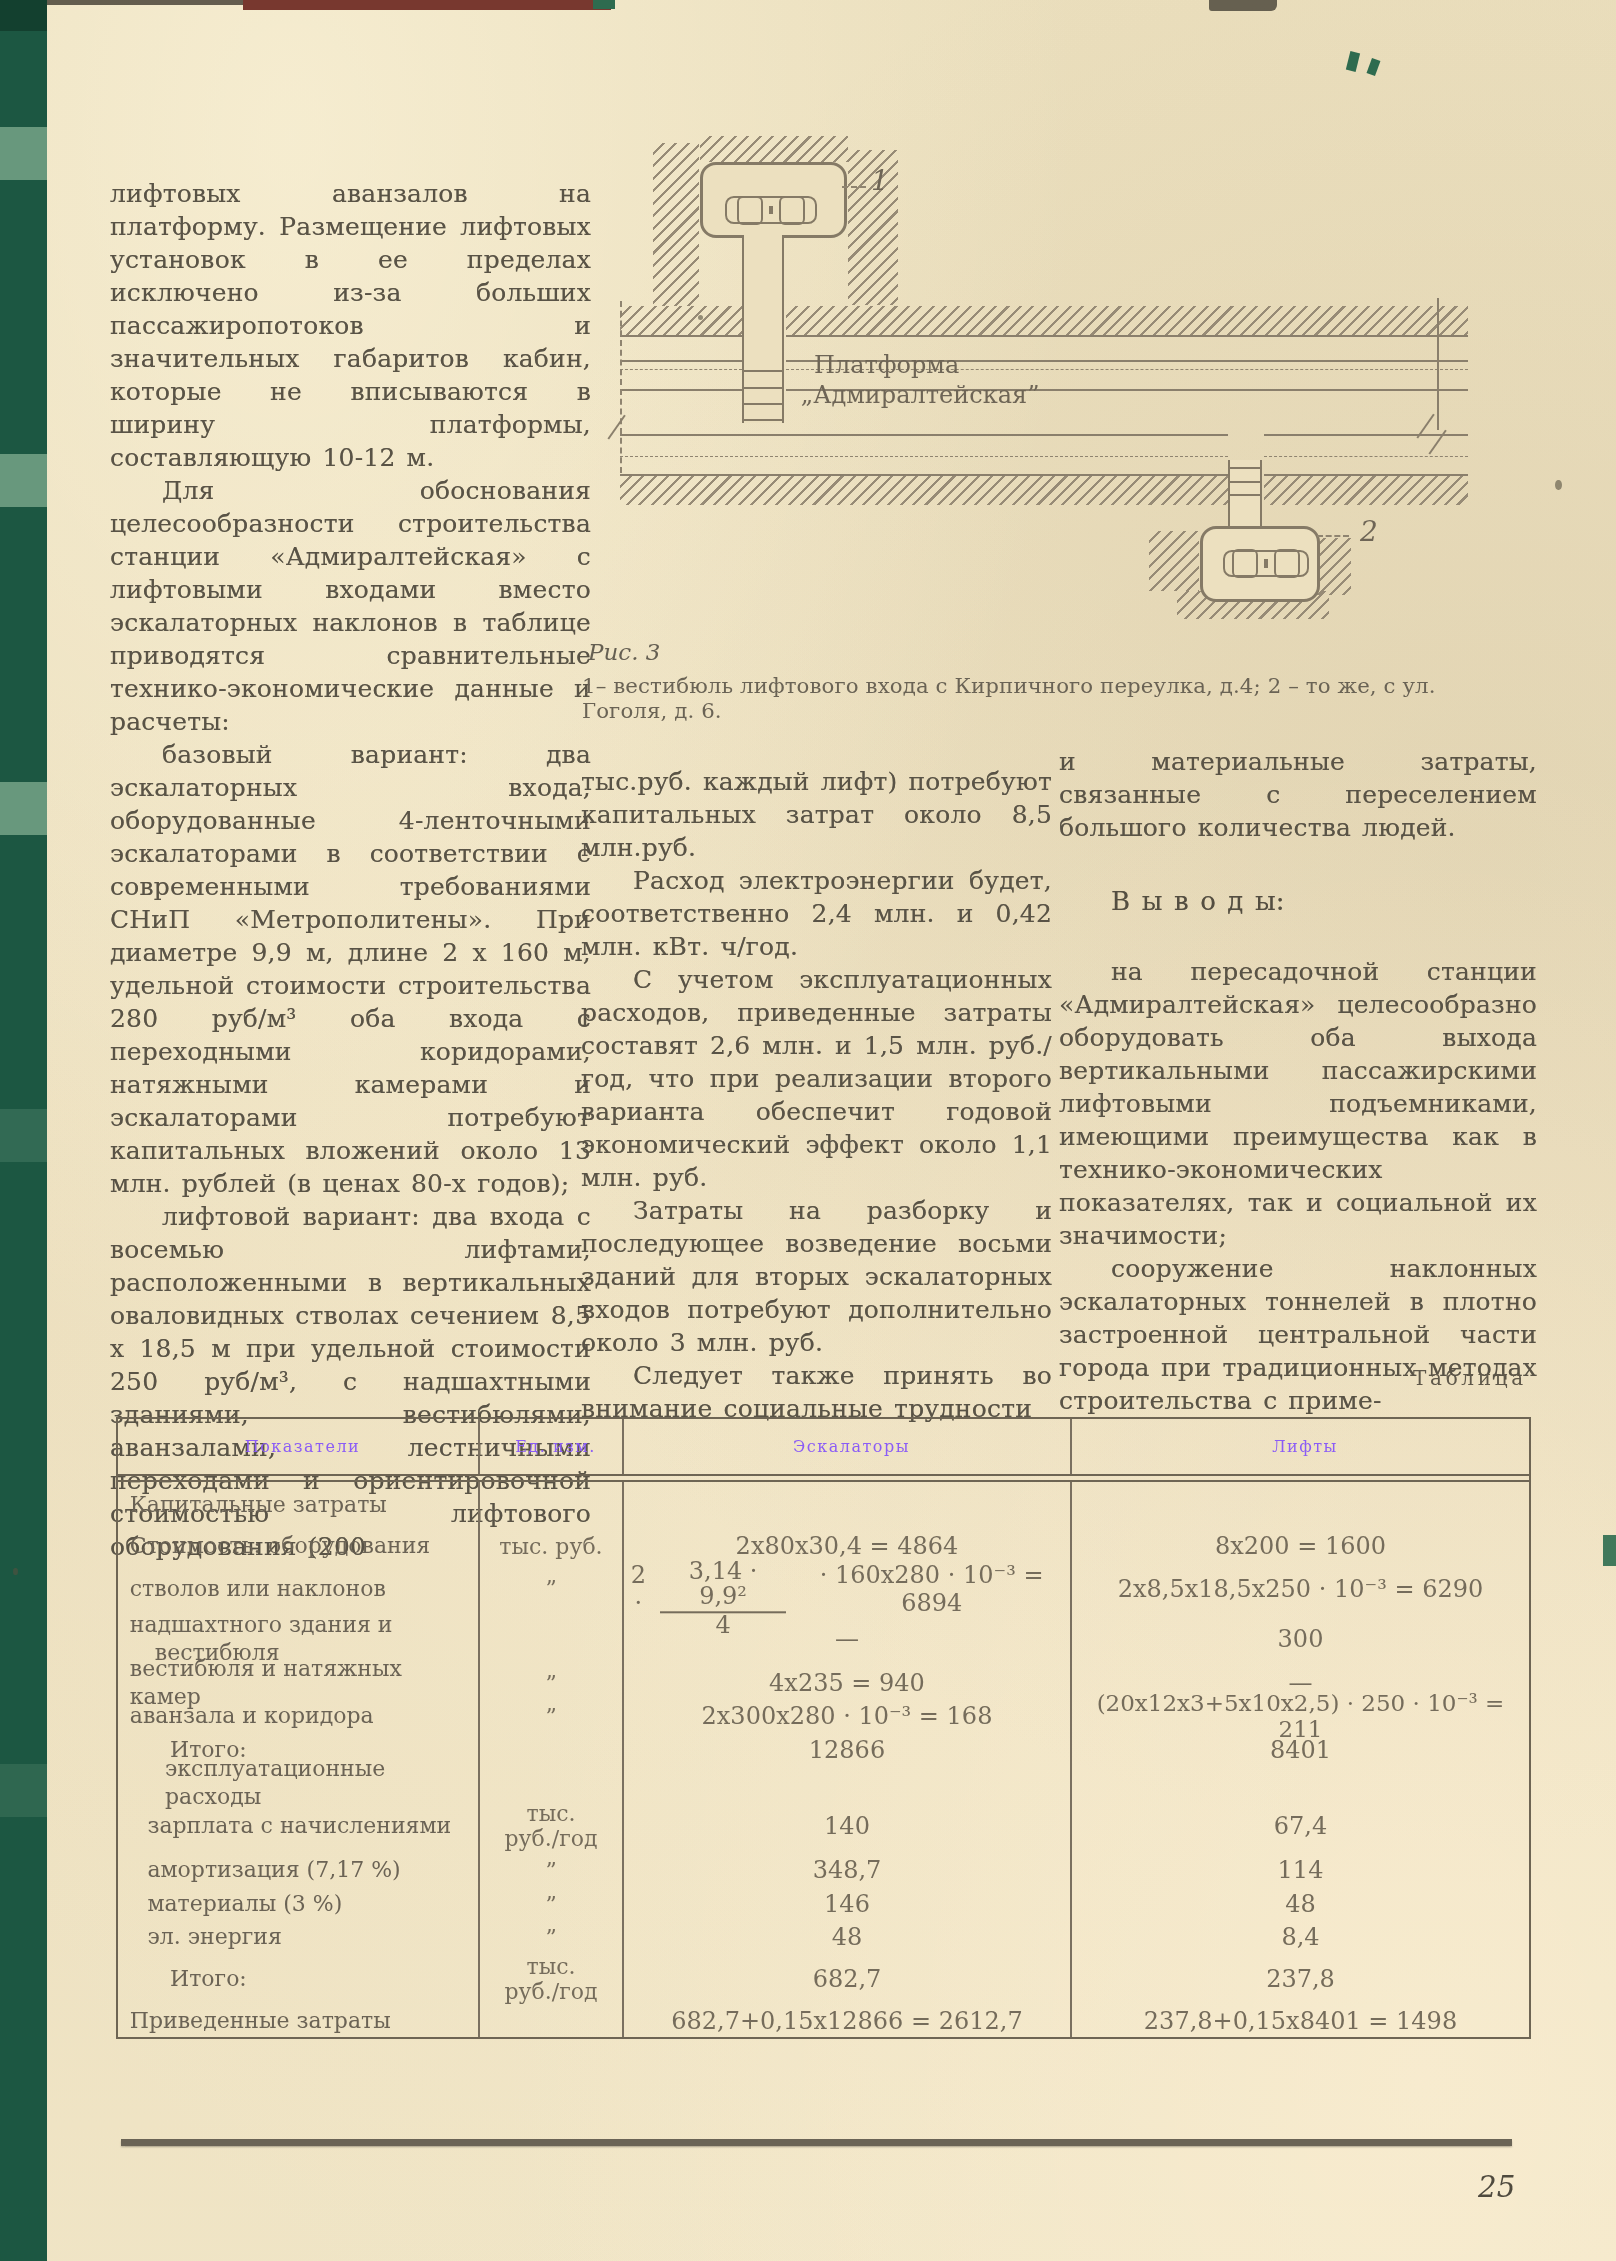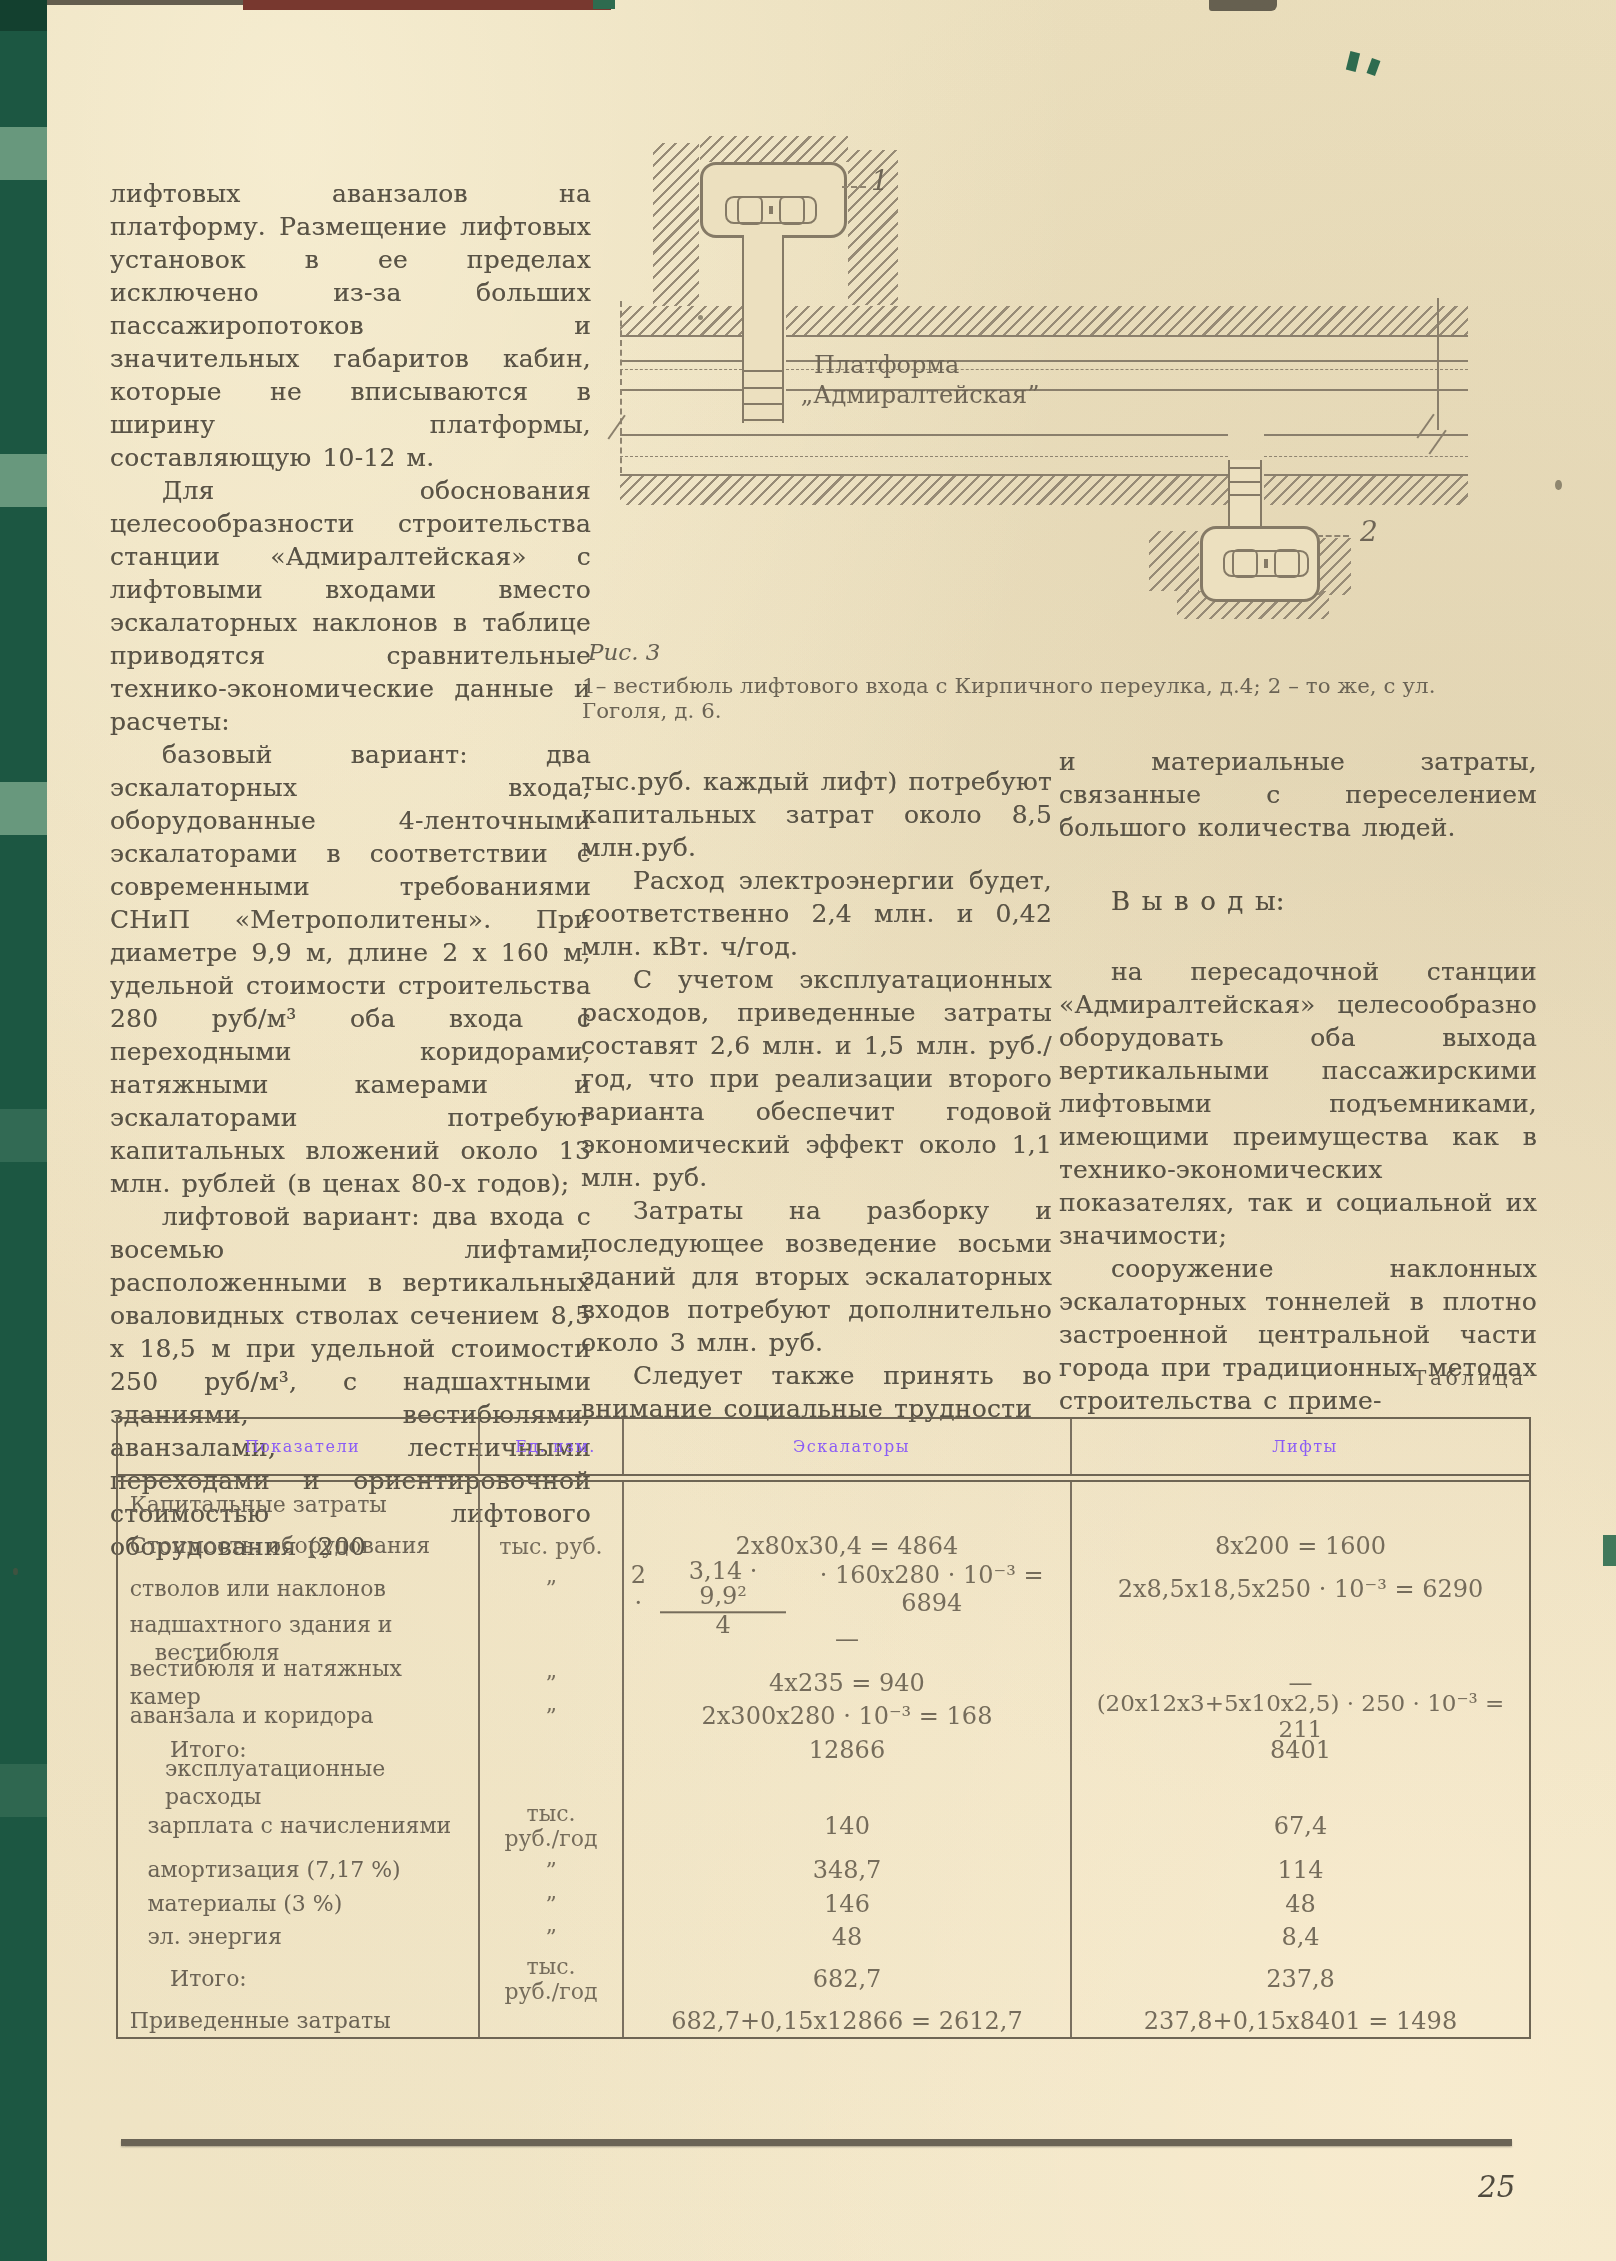--- a/index.html
+++ b/index.html
@@ -267,20 +267,23 @@
       <div class="td c1">
           <div class="lblwrap">
             <div>надшахтного здания и</div>
             <div class="l2pad">вестибюля</div>
           </div>
         </div>
       <div class="td c2"></div>
       <div class="td c3">
           <span>—</span>
         </div>
+      <div class="td c4">
+          <span>300</span>
+        </div>
     </div>
     <div class="tr" style="height:34px">
       <div class="td c1">
           <div class="lblwrap">
             <div>вестибюля и натяжных камер</div>
           </div>
         </div>
       <div class="td c2">
           <span>”</span>
         </div>

